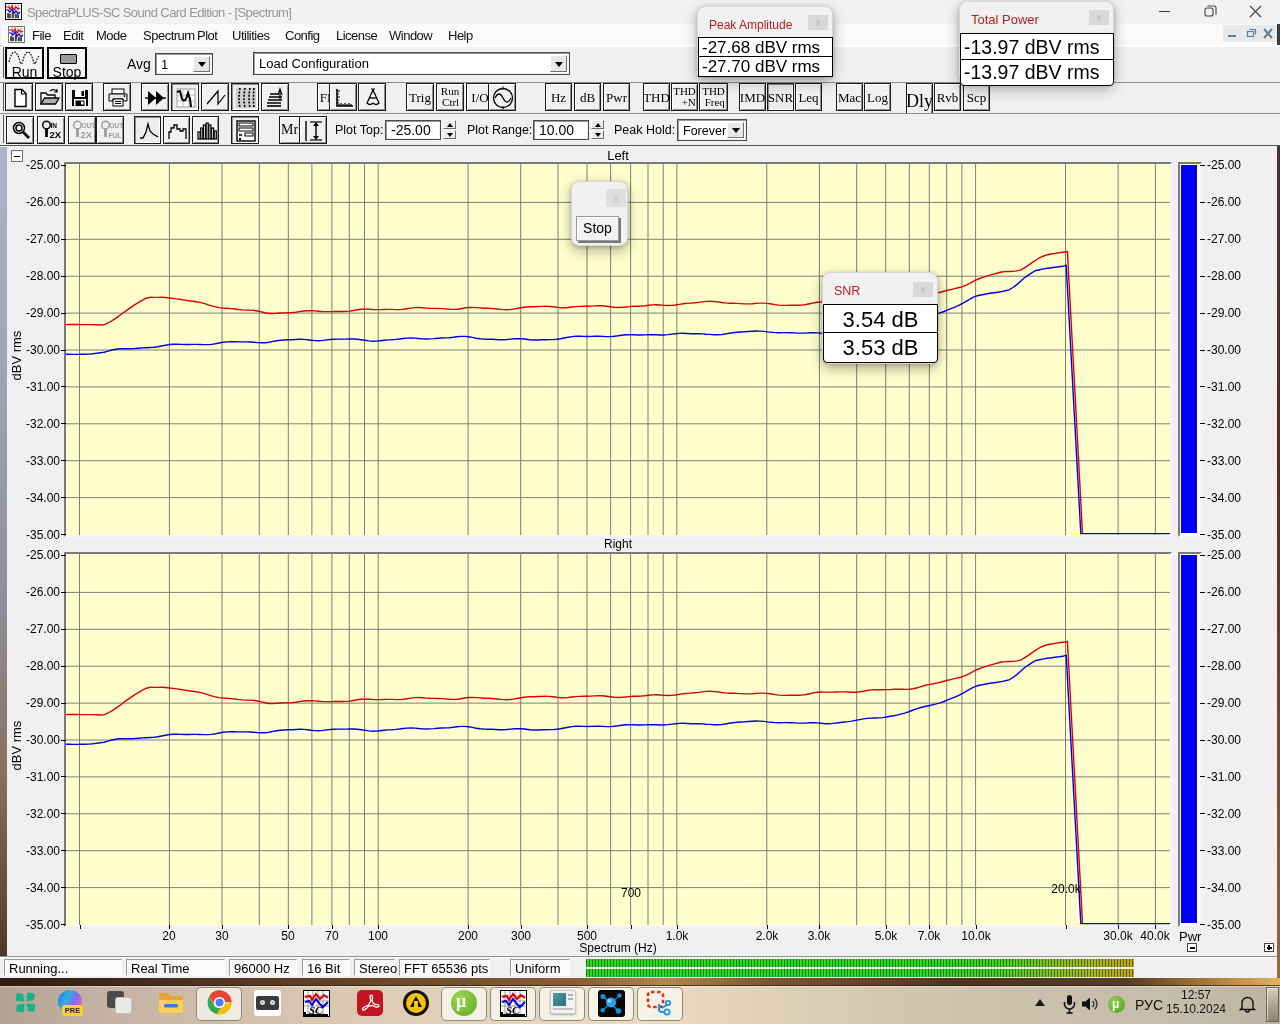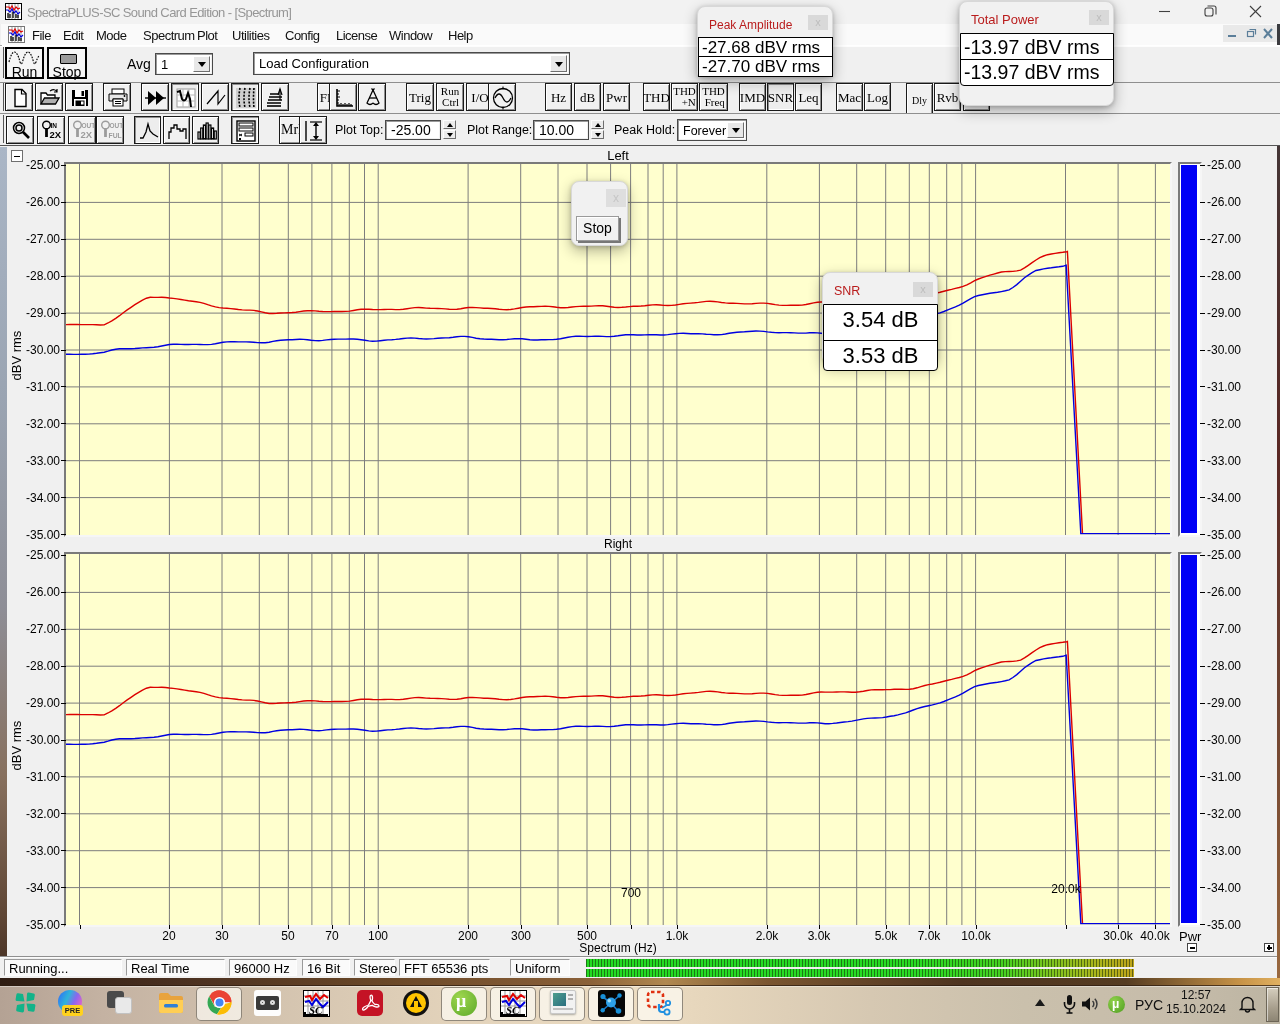--- a/index.html
+++ b/index.html
@@ -250,21 +250,21 @@
 <div class="tbtn ttxt" style="left:556px;top:83px;width:27px;height:28px;font-size:13px">dB</div>
 <div class="tbtn ttxt" style="left:585px;top:83px;width:27px;height:28px;font-size:13px">Pwr</div>
 <div class="tbtn ttxt" style="left:625px;top:83px;width:27px;height:28px;font-size:13px">THD</div>
 <div class="tbtn ttxt" style="left:653px;top:83px;width:27px;height:28px;font-size:11px">THD<br>+N</div>
 <div class="tbtn ttxt" style="left:681px;top:83px;width:29px;height:28px;font-size:11px">THD<br>Freq</div>
 <div class="tbtn ttxt" style="left:721px;top:83px;width:27px;height:28px;font-size:13px">IMD</div>
 <div class="tbtn pressed ttxt" style="left:749px;top:83px;width:27px;height:28px;font-size:13px">SNR</div>
 <div class="tbtn ttxt" style="left:777px;top:83px;width:27px;height:28px;font-size:13px">Leq</div>
 <div class="tbtn ttxt" style="left:818px;top:83px;width:27px;height:28px;font-size:13px">Mac</div>
 <div class="tbtn ttxt" style="left:846px;top:83px;width:27px;height:28px;font-size:13px">Log</div>
-<div class="tbtn ttxt" style="left:888px;top:83px;width:27px;height:36px;font-size:10px">Dly</div>
+<div class="tbtn ttxt" style="left:888px;top:83px;width:27px;height:36px;font-size:18px">Dly</div>
 <div class="tbtn ttxt" style="left:916px;top:83px;width:27px;height:28px;font-size:13px">Rvb</div>
 <div class="tbtn ttxt" style="left:945px;top:83px;width:27px;height:28px;font-size:13px">Scp</div>
 <div class="abs" style="left:0;top:113px;width:1280px;height:33px;background:#f0f0f0;border-top:1px solid #8f8f8f;border-bottom:1px solid #555"></div>
 <div class="abs" style="left:3px;top:115px;width:1px;height:28px;background:#555"></div>
 <div class="tbtn" style="left:6px;top:116px;width:28px;height:28px">
     <svg width="24" height="24" viewBox="0 0 24 24">
       <g fill="none" stroke="#000" stroke-width="1.5">
         <circle cx="10" cy="9" r="5.5"></circle>
         <circle cx="10" cy="9" r="3"></circle>
         <line x1="14" y1="13" x2="20" y2="19" stroke-width="2.6"></line>
@@ -628,33 +628,33 @@
 <div style="position:absolute;left:4px;top:34px;width:43px;height:25px;background:#f2f2f2;border:1px solid #9a9a9a;box-shadow:2px 2px 0 #777,inset 1px 1px 0 #fff;font-size:14px;color:#000;text-align:center;padding-top:3px">Stop</div>
 </div>
 <div class="float-win" style="left:697px;top:6px;width:136px;height:71px;border-radius:8px 8px 4px 4px">
 <div class="fw-title" style="top:11px;font-size:12px">Peak Amplitude</div>
 <div class="fw-x" style="right:4px;top:8px;width:20px;height:15px;line-height:15px">x</div>
 <div class="fw-vals" style="left:0px;top:30px;width:135px">
 <div class="fw-row" style="height:19px;font-size:17px;padding:0 0 0 3px;line-height:19px">-27.68 dBV rms</div>
 <div class="fw-row" style="height:19px;font-size:17px;padding:0 0 0 3px;line-height:19px">-27.70 dBV rms</div>
 </div>
   </div>
-<div class="float-win" style="left:959px;top:1px;width:155px;height:105px;border-radius:8px">
+<div class="float-win" style="left:959px;top:1px;width:155px;height:83px;border-radius:8px">
 <div class="fw-title" style="top:10px;font-size:13px">Total Power</div>
 <div class="fw-x" style="right:4px;top:8px;width:20px;height:15px;line-height:15px">x</div>
 <div class="fw-vals" style="left:0px;top:31px;width:154px;border-radius:0 0 4px 4px">
 <div class="fw-row" style="height:26px;font-size:19.5px;padding:0 0 0 3px;line-height:26px">-13.97 dBV rms</div>
 <div class="fw-row" style="height:25px;font-size:19.5px;padding:0 0 0 3px;line-height:25px;border-radius:0 0 4px 4px">-13.97 dBV rms</div>
 </div>
   </div>
 <div class="float-win" style="left:822px;top:272px;width:116px;height:92px;border-radius:8px">
 <div class="fw-title" style="top:11px;font-size:12.5px">SNR</div>
 <div class="fw-x" style="right:4px;top:9px;width:20px;height:15px;line-height:15px">x</div>
 <div class="fw-vals" style="left:0px;top:31px;width:115px;border-radius:0 0 4px 4px">
-<div class="fw-row" style="height:36px;font-size:22px;text-align:center;line-height:30px">3.54 dB</div>
+<div class="fw-row" style="height:28px;font-size:22px;text-align:center;line-height:30px">3.54 dB</div>
 <div class="fw-row" style="height:29px;font-size:22px;text-align:center;line-height:29px;border-radius:0 0 4px 4px">3.53 dB</div>
 </div>
   </div>
 <div class="abs" style="left:0;top:986px;width:1280px;height:38px;background:linear-gradient(90deg,#b4a294 0%,#c4b2a2 8%,#d2c2ae 20%,#e2d2ba 35%,#ecdcc2 50%,#e6d6bc 55%,#d6c8b2 68%,#cac0ac 80%,#c6bcaa 92%,#bcb4a2 100%);box-shadow:inset 0 1px 0 rgba(255,255,255,0.4)"></div>
 <div class="tb-box" style="left:196px"></div>
 <div class="tb-box" style="left:441px"></div>
 <div class="tb-box" style="left:490px"></div>
 <div class="tb-box" style="left:539px"></div>
 <div class="tb-box" style="left:588px"></div>
 <div class="tb-box" style="left:637px"></div>

